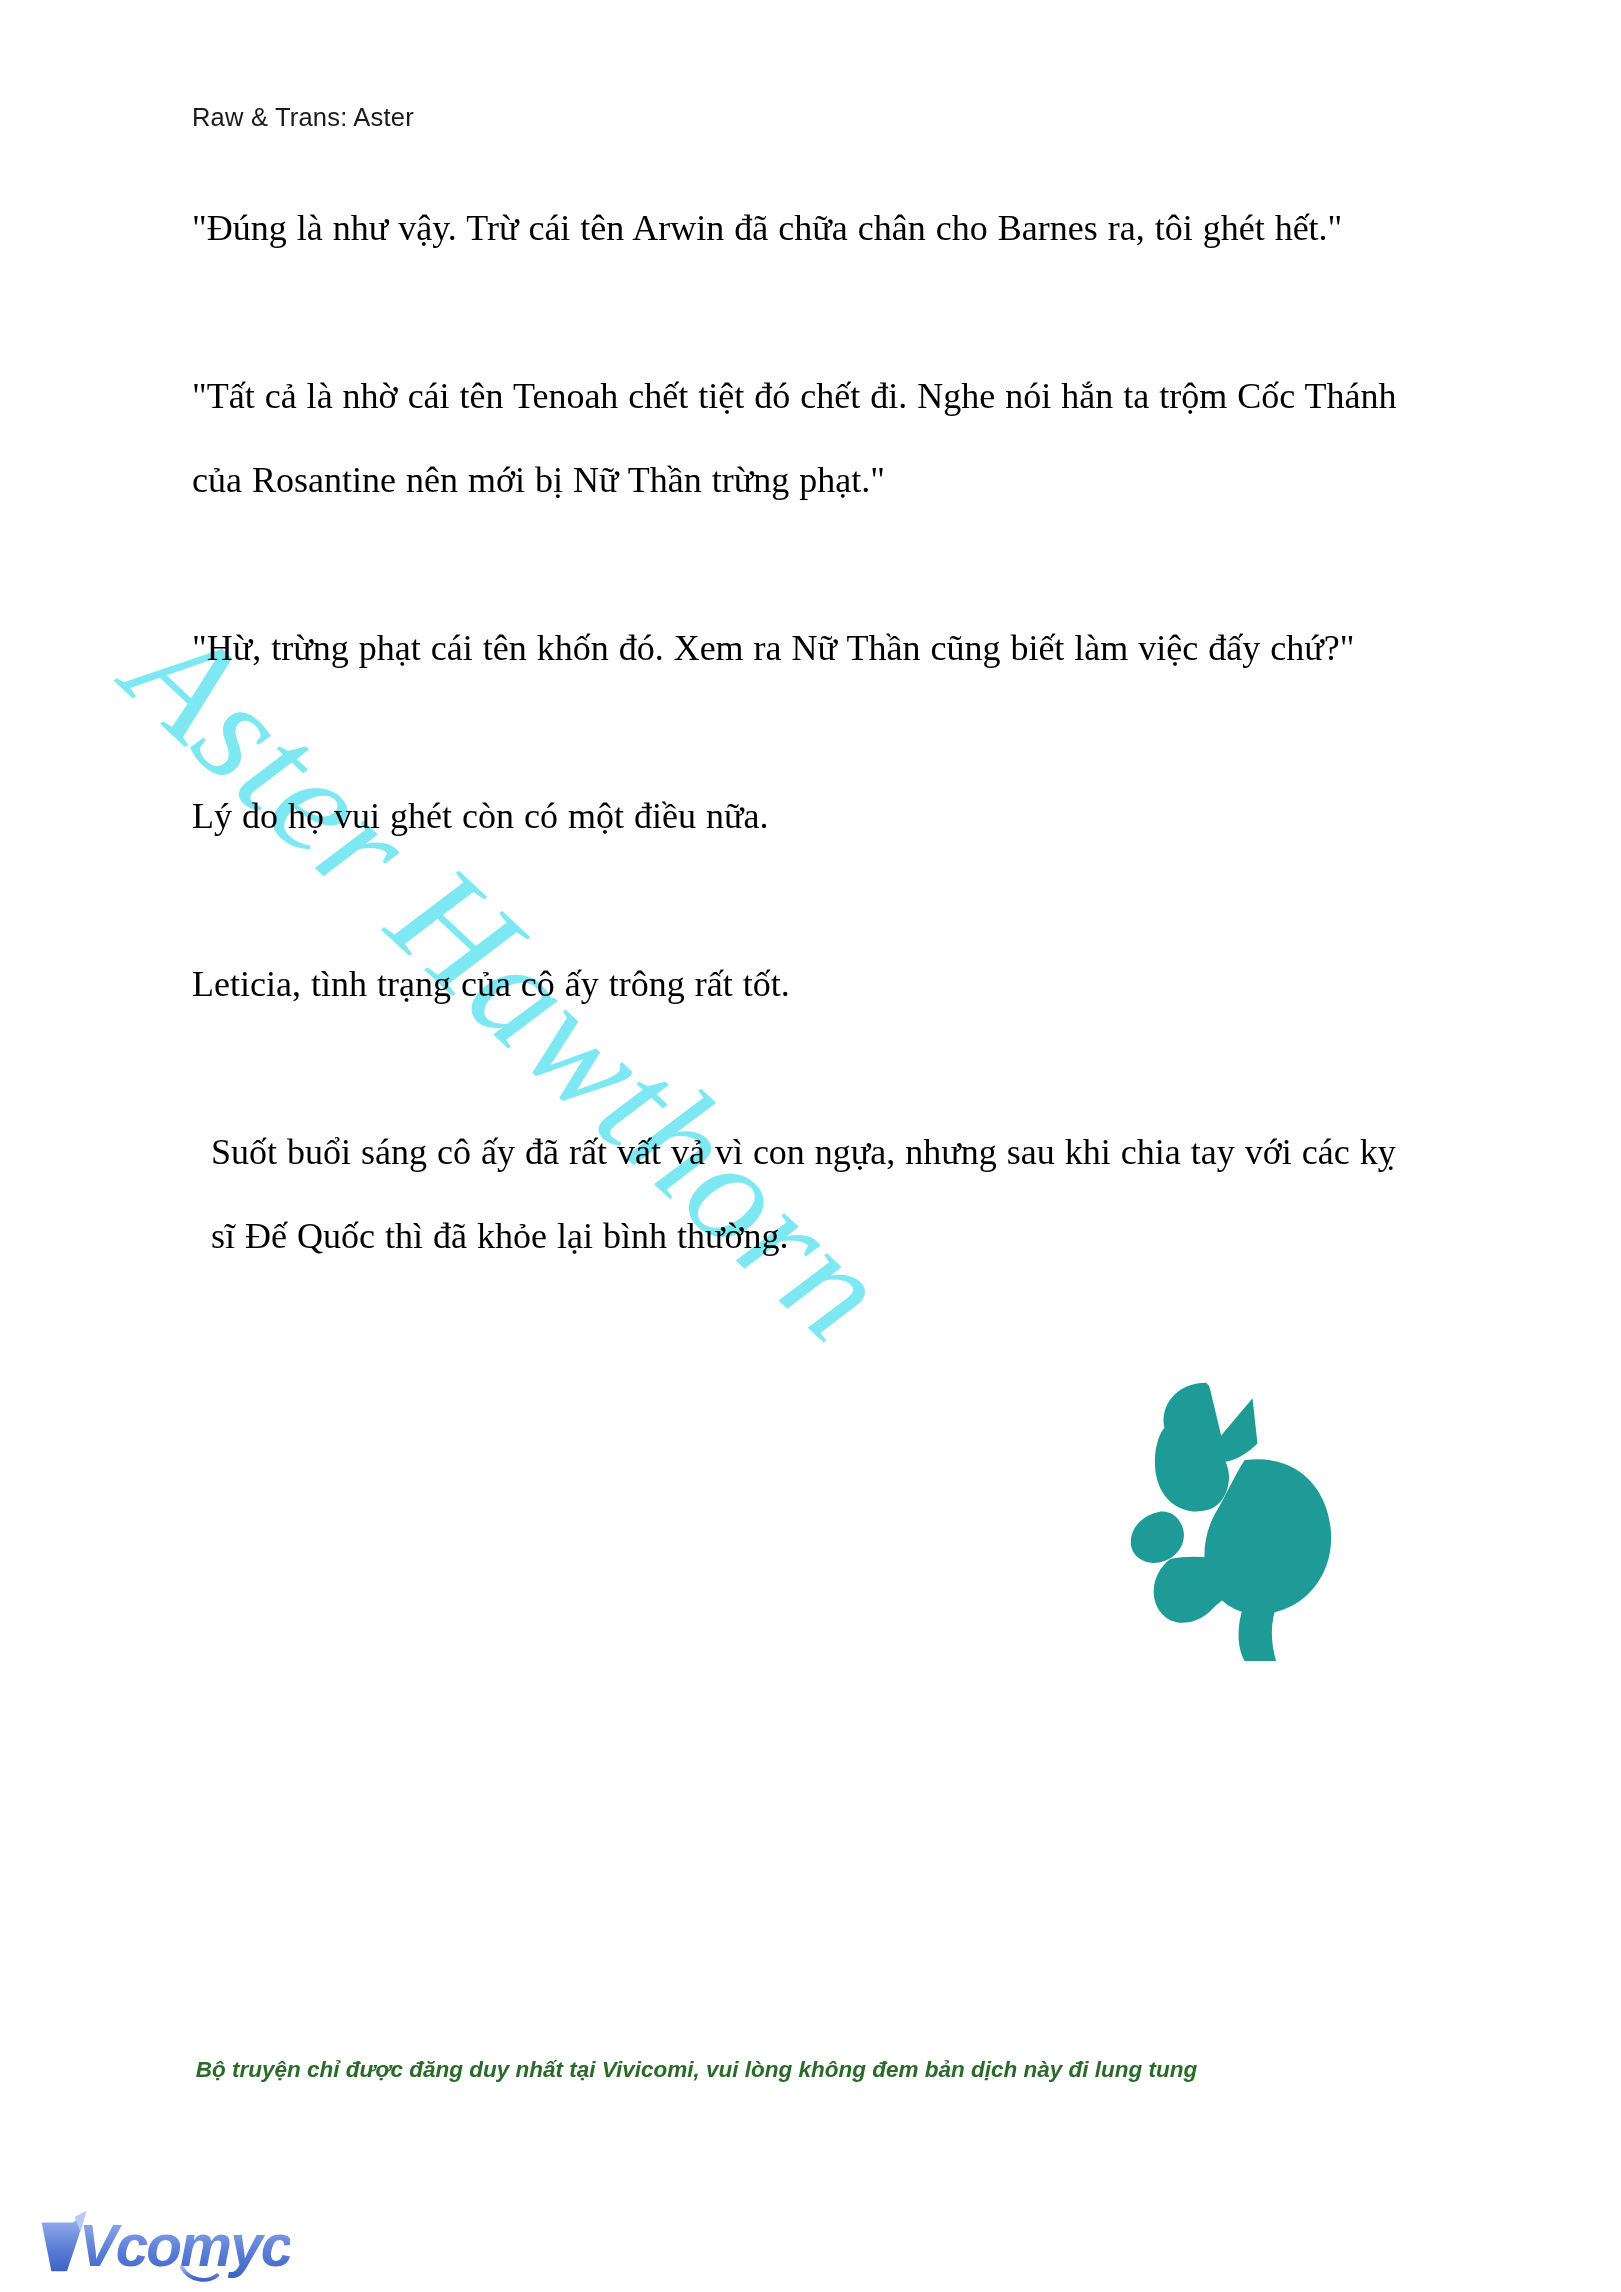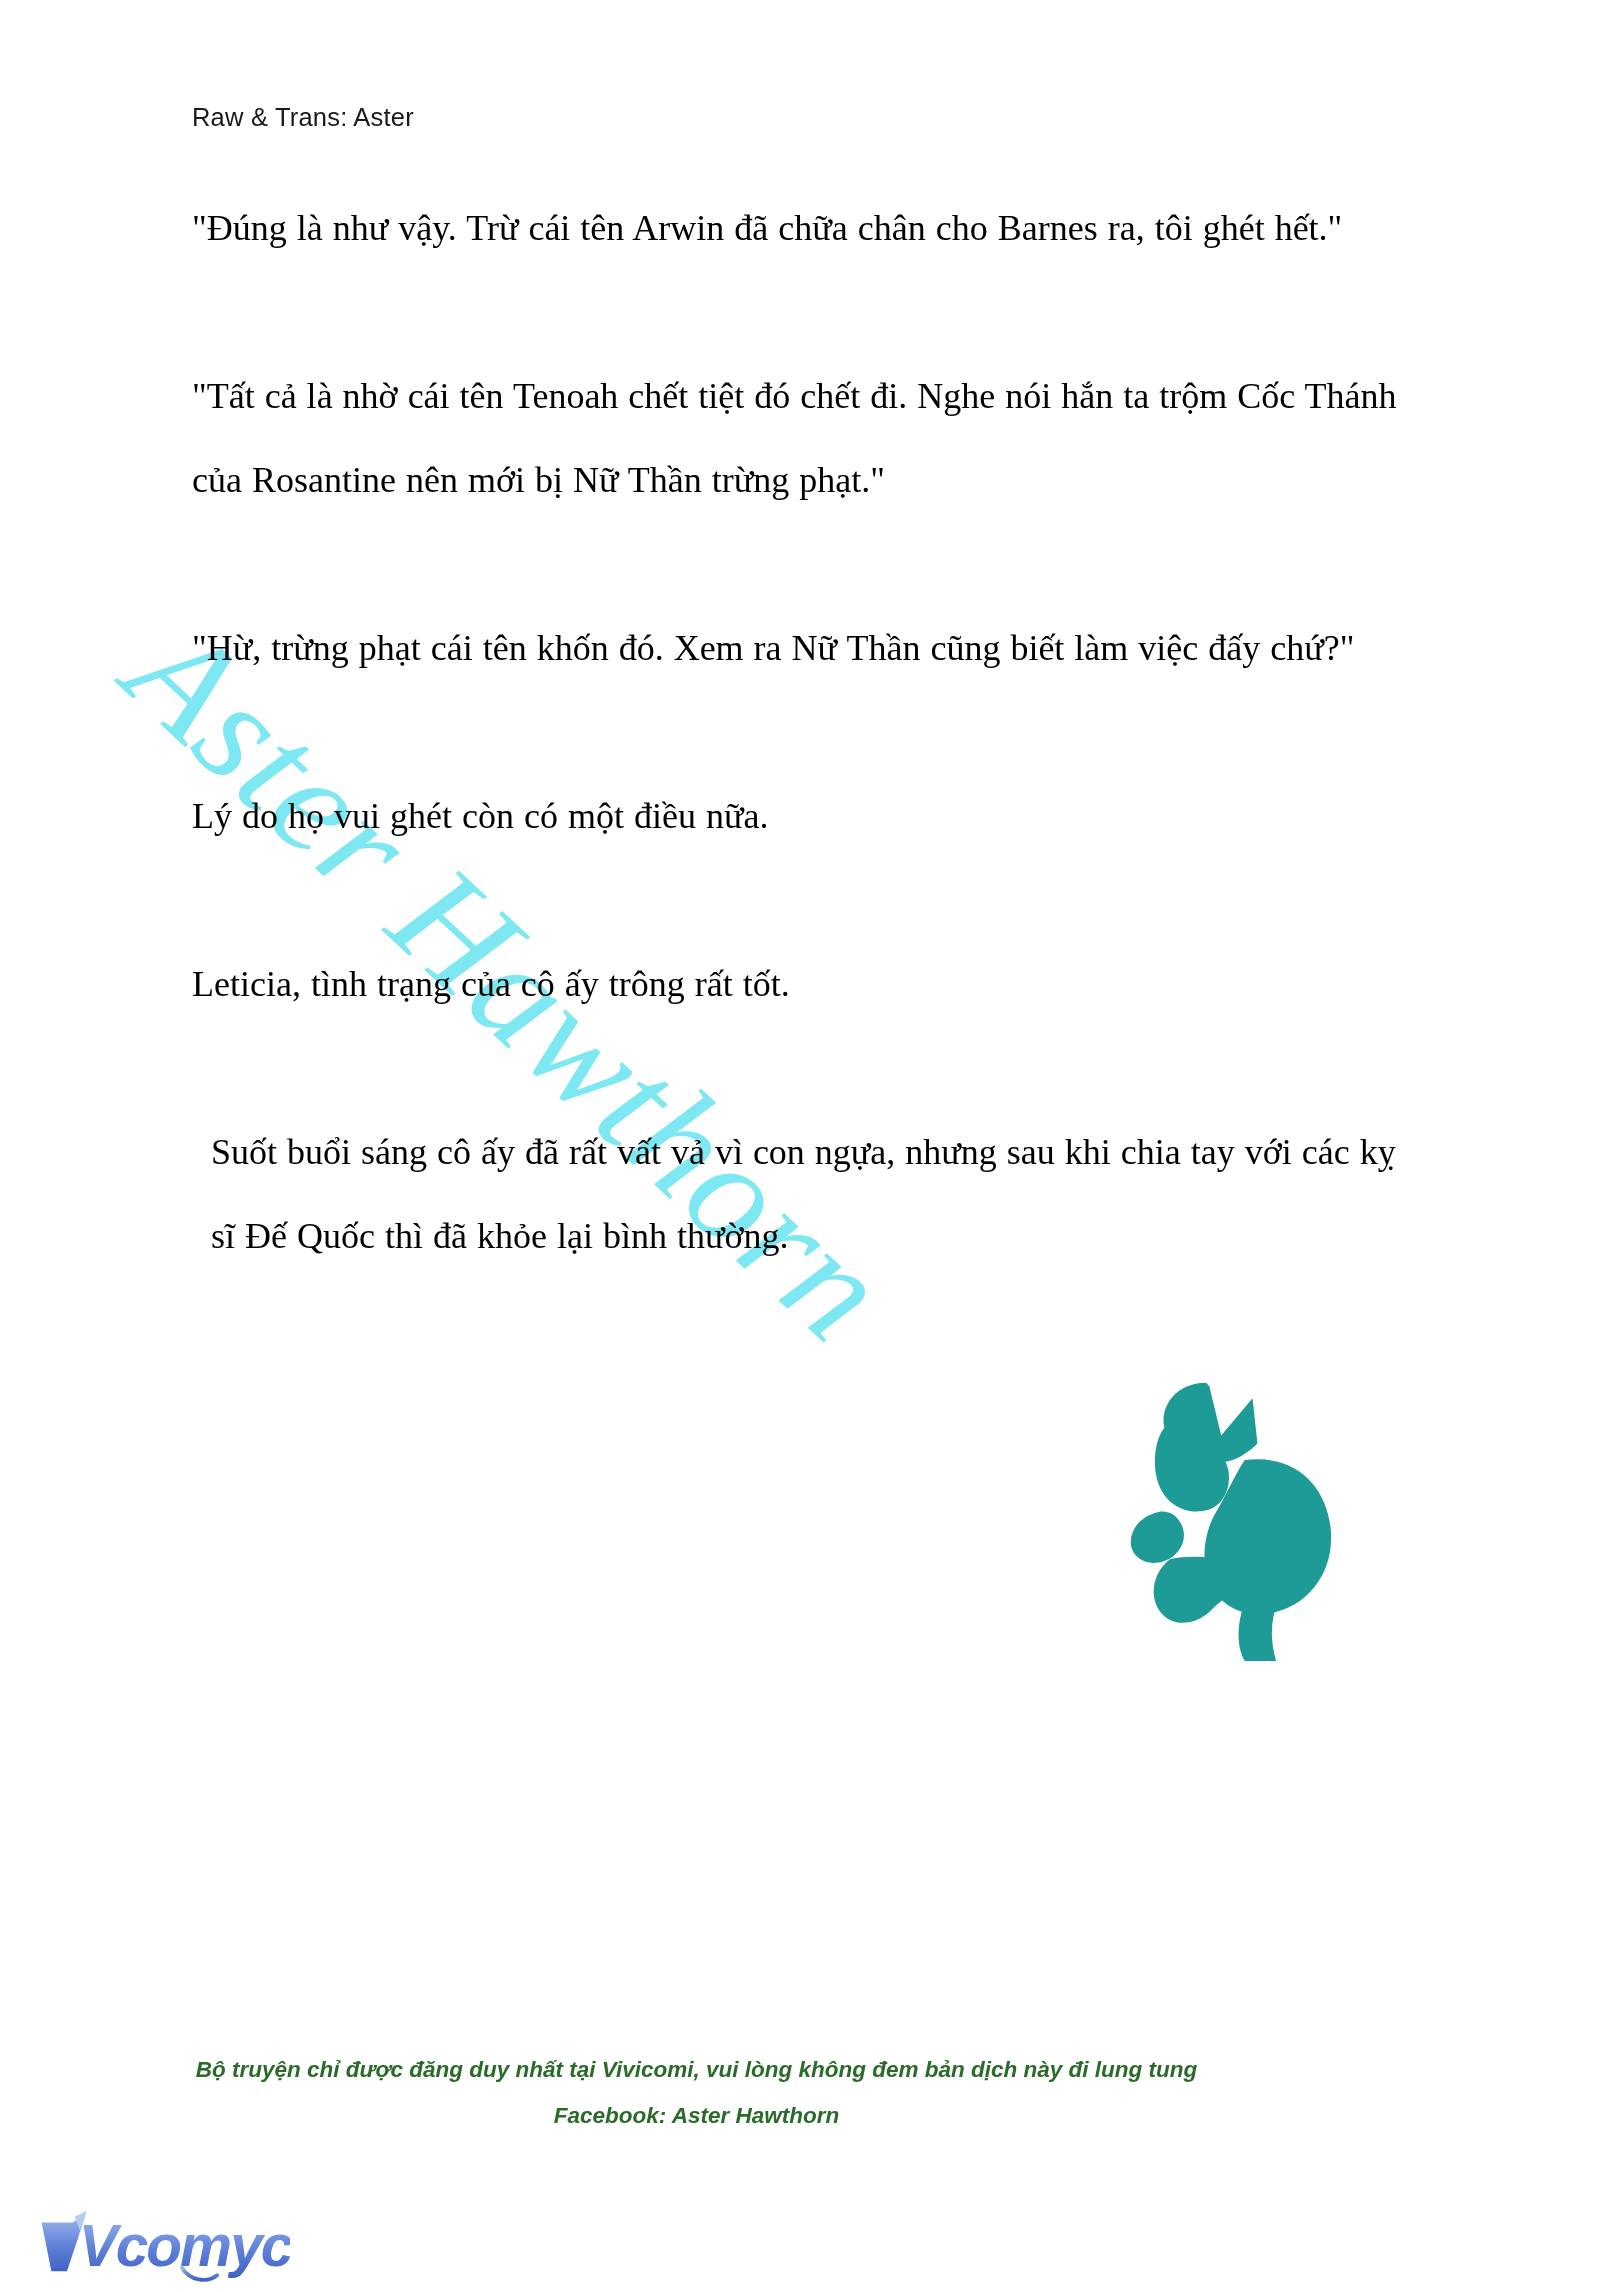--- a/index.html
+++ b/index.html
@@ -179,21 +179,20 @@
     <p class="para">"Đúng là như vậy. Trừ cái tên Arwin đã chữa chân cho Barnes ra, tôi ghét hết."</p>
     <p class="para">"Tất cả là nhờ cái tên Tenoah chết tiệt đó chết đi. Nghe nói hắn ta trộm Cốc Thánh của Rosantine nên mới bị Nữ Thần trừng phạt."</p>
     <p class="para">"Hừ, trừng phạt cái tên khốn đó. Xem ra Nữ Thần cũng biết làm việc đấy chứ?"</p>
     <p class="para">Lý do họ vui ghét còn có một điều nữa.</p>
     <p class="para">Leticia, tình trạng của cô ấy trông rất tốt.</p>
     <p class="para">Suốt buổi sáng cô ấy đã rất vất vả vì con ngựa, nhưng sau khi chia tay với các kỵ sĩ Đế Quốc thì đã khỏe lại bình thường.</p>
   </div>
 
   <div class="footer-note">
     <div>Bộ truyện chỉ được đăng duy nhất tại Vivicomi, vui lòng không đem bản dịch này đi lung tung</div>
-    <div>Facebook: Aster Hawthorn</div>
   </div>
 
   <div class="brand-logo">
     <svg viewBox="0 0 260 80" width="255" height="78" aria-hidden="true">
       <defs>
         <linearGradient id="logoGrad" x1="0" y1="0" x2="0" y2="1">
           <stop offset="0%" stop-color="#9fb6ef"></stop>
           <stop offset="55%" stop-color="#5f81d8"></stop>
           <stop offset="100%" stop-color="#3f63c6"></stop>
         </linearGradient>

